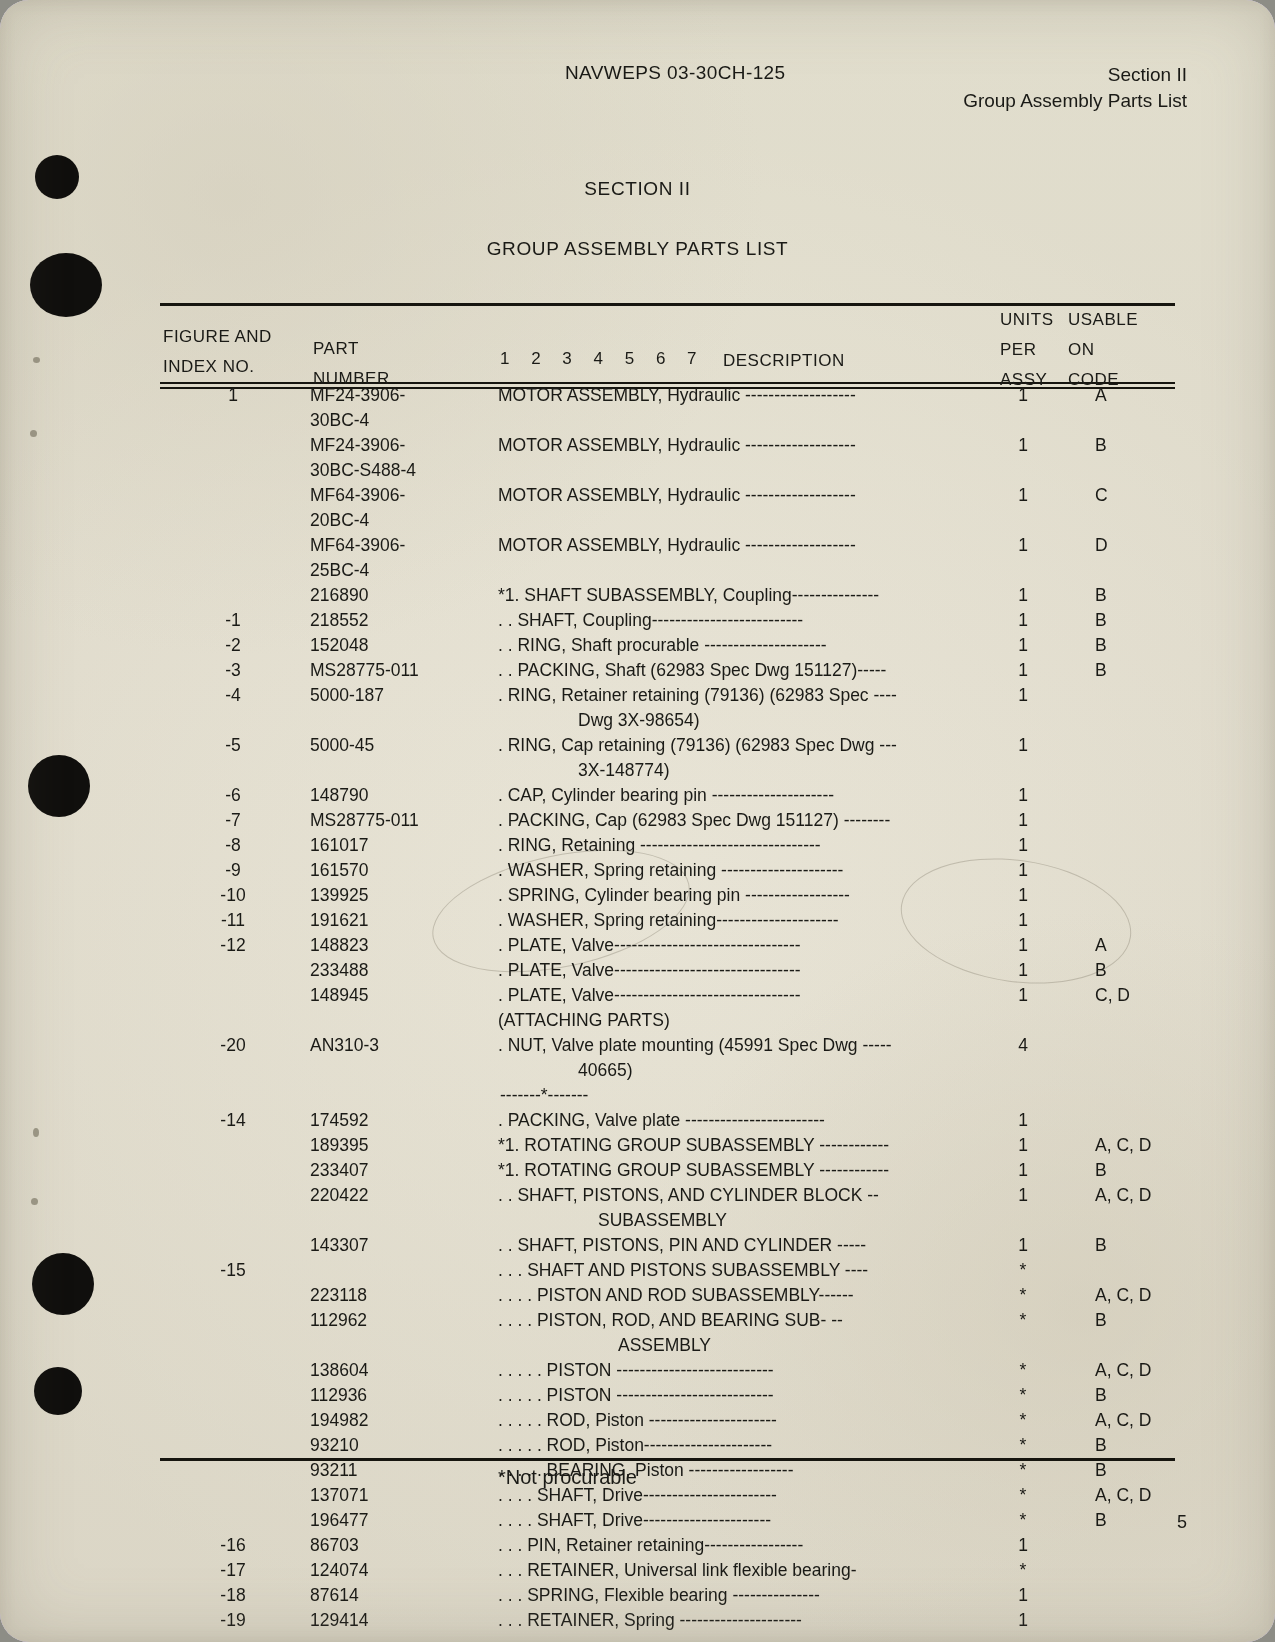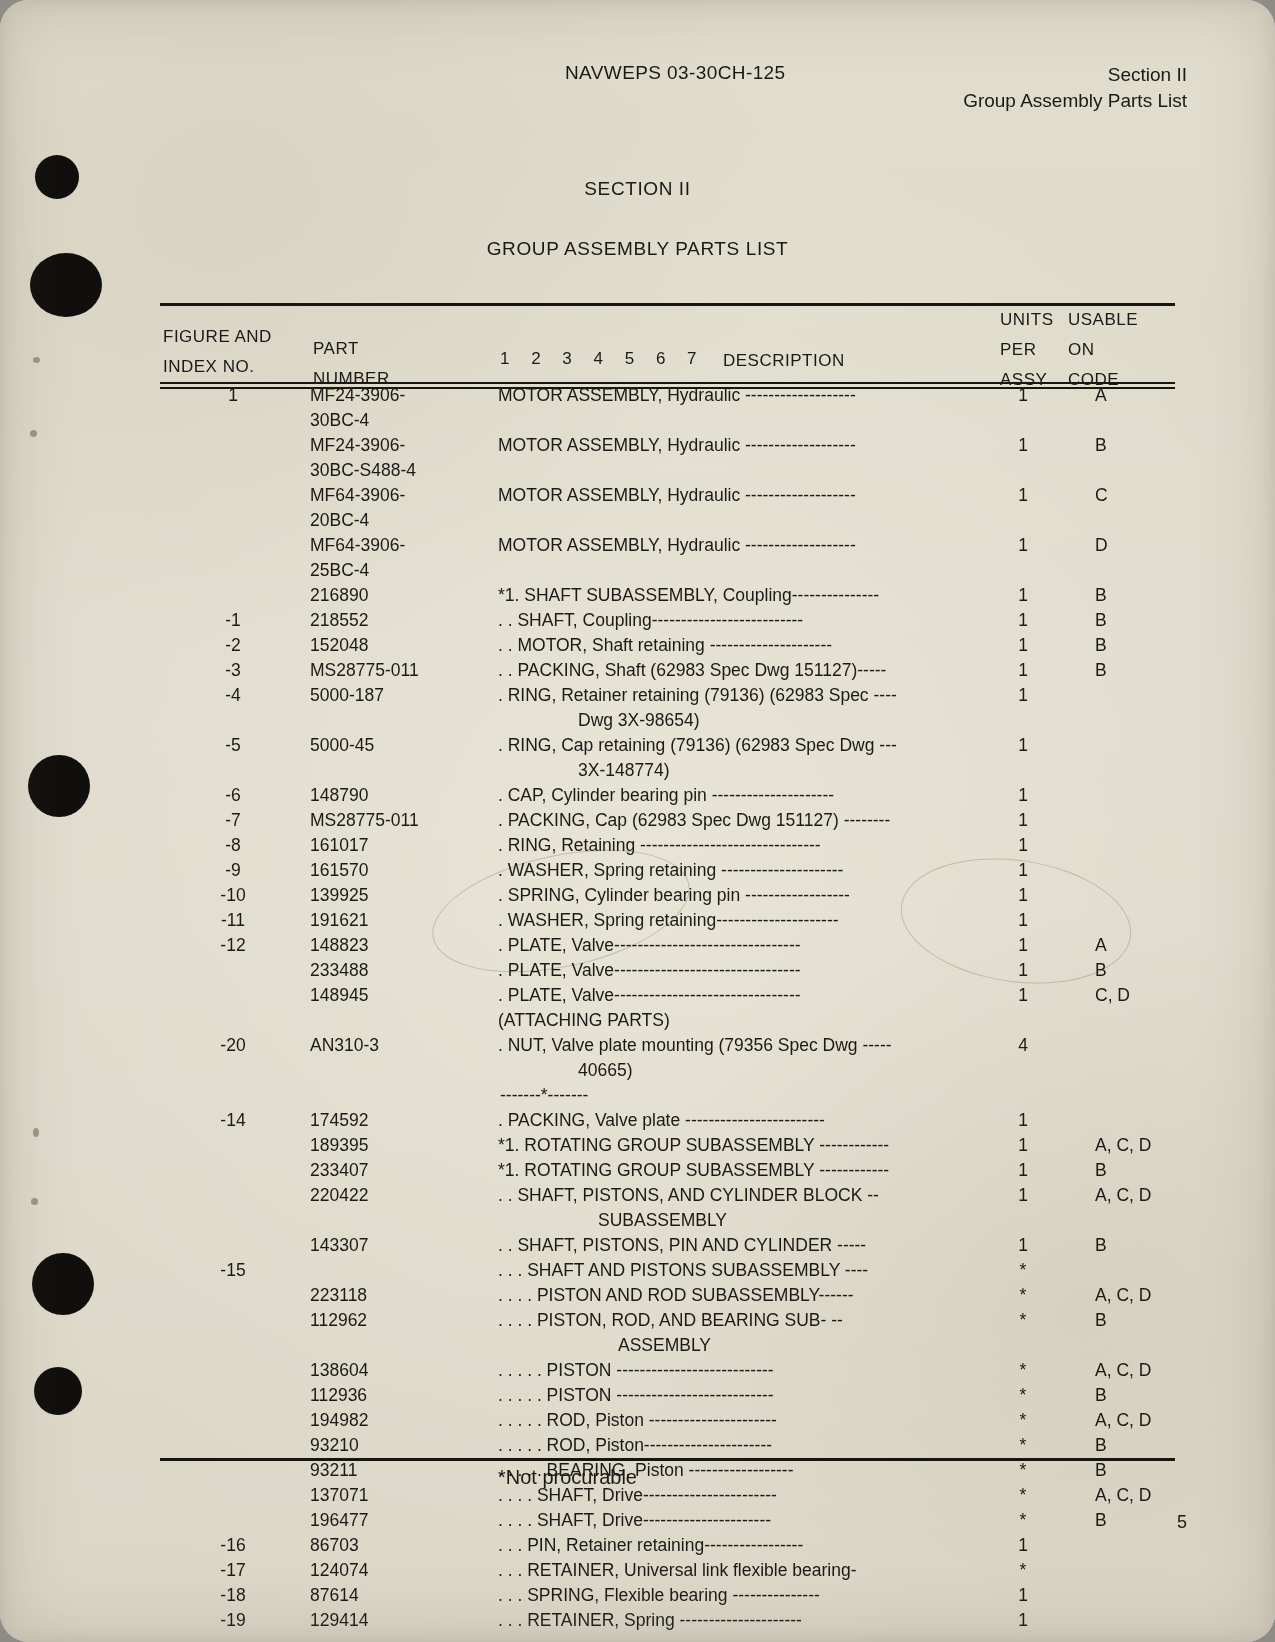--- a/index.html
+++ b/index.html
@@ -258,21 +258,21 @@
         <div class="row">
           <div class="cell c-fig">-1</div>
           <div class="cell c-part">218552</div>
           <div class="cell c-desc">.  .   SHAFT, Coupling--------------------------</div>
           <div class="cell c-units">1</div>
           <div class="cell c-code">B</div>
         </div>
         <div class="row">
           <div class="cell c-fig">-2</div>
           <div class="cell c-part">152048</div>
-          <div class="cell c-desc">.  .   MOTOR, Shaft retaining ---------------------</div>
+          <div class="cell c-desc">.  .   RING, Shaft procurable ---------------------</div>
           <div class="cell c-units">1</div>
           <div class="cell c-code">B</div>
         </div>
         <div class="row">
           <div class="cell c-fig">-3</div>
           <div class="cell c-part">MS28775-011</div>
           <div class="cell c-desc">.  .   PACKING, Shaft (62983 Spec Dwg 151127)-----</div>
           <div class="cell c-units">1</div>
           <div class="cell c-code">B</div>
         </div>
@@ -370,21 +370,21 @@
         <div class="row">
           <div class="cell c-fig"></div>
           <div class="cell c-part"></div>
           <div class="cell c-desc">(ATTACHING PARTS)</div>
           <div class="cell c-units"></div>
           <div class="cell c-code"></div>
         </div>
         <div class="row">
           <div class="cell c-fig">-20</div>
           <div class="cell c-part">AN310-3</div>
-          <div class="cell c-desc">.   NUT, Valve plate mounting (79356 Spec Dwg -----</div>
+          <div class="cell c-desc">.   NUT, Valve plate mounting (45991 Spec Dwg -----</div>
           <div class="cell c-units">4</div>
           <div class="cell c-code"></div>
         </div>
         <div class="row">
           <div class="cell c-fig"></div>
           <div class="cell c-part"></div>
           <div class="cell c-desc" style="left: 578px;">40665)</div>
           <div class="cell c-units"></div>
           <div class="cell c-code"></div>
         </div>

